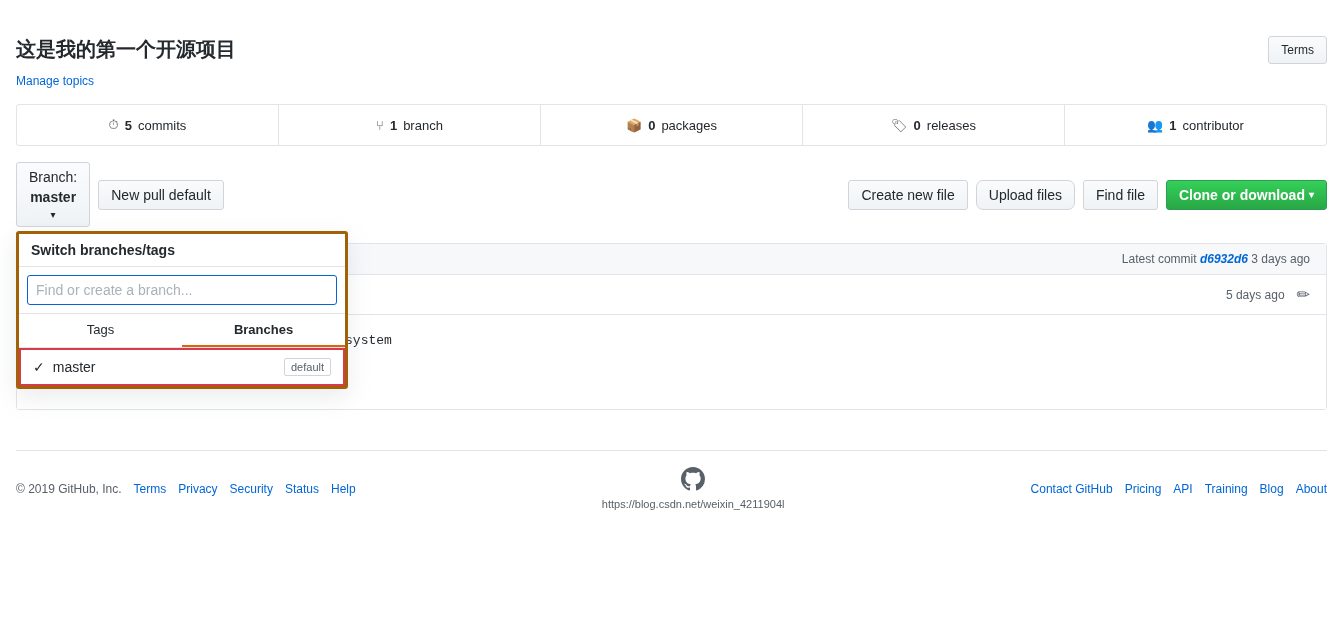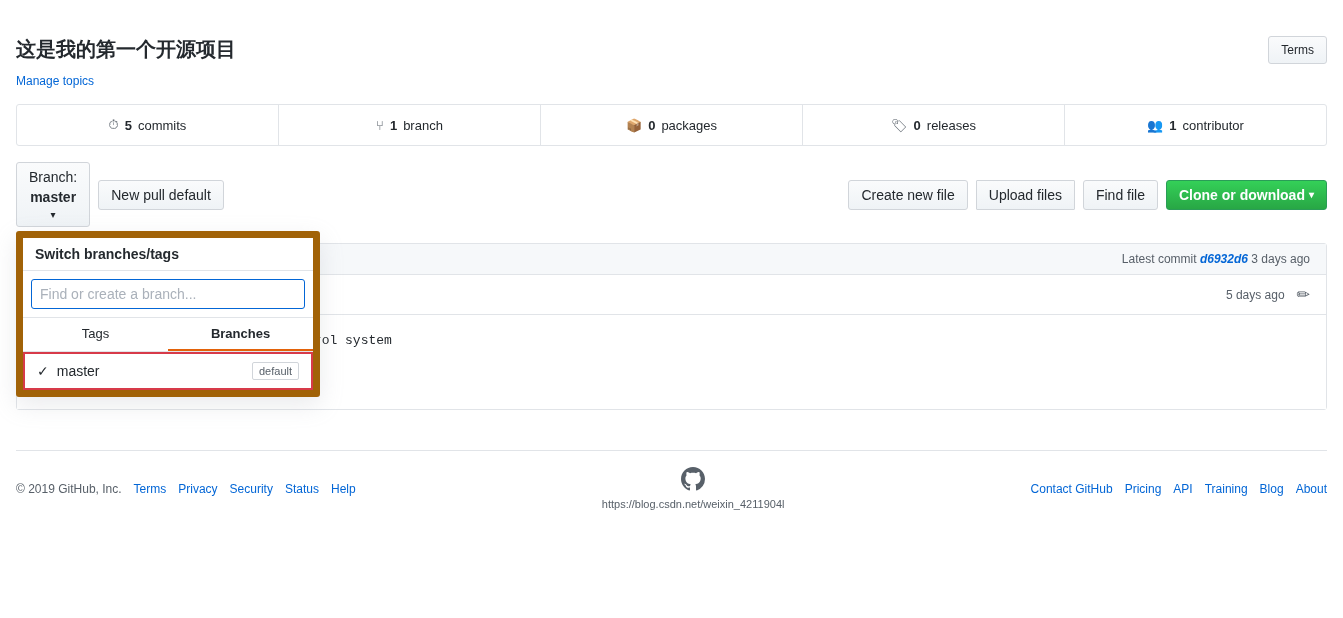--- a/index.html
+++ b/index.html
@@ -22,28 +22,28 @@
 
     
     .toolbar { display: flex; align-items: center; justify-content: space-between; margin-bottom: 0; position: relative; }
     .toolbar-left { display: flex; gap: 8px; align-items: center; }
     .toolbar-right { display: flex; gap: 8px; align-items: center; }
 
     .branch-btn { display: flex; align-items: center; gap: 4px; padding: 6px 12px; font-size: 14px; border: 1px solid #d1d5da; border-radius: 3px; background: linear-gradient(#fafbfc, #eff3f6); cursor: pointer; color: #24292e; flex-direction: column; }
     .branch-btn .chevron { font-size: 10px; }
     .pull-req-btn { padding: 6px 12px; font-size: 14px; border: 1px solid #d1d5da; border-radius: 3px; background: linear-gradient(#fafbfc, #eff3f6); cursor: pointer; color: #24292e; }
     .create-btn { padding: 6px 12px; font-size: 14px; border: 1px solid #d1d5da; border-radius: 3px; background: linear-gradient(#fafbfc, #eff3f6); cursor: pointer; color: #24292e; }
-    .upload-btn { padding: 6px 12px; font-size: 14px; border: 1px solid #d1d5da; border-radius: 1px; background: linear-gradient(#fafbfc, #eff3f6); cursor: pointer; color: #24292e; }
+    .upload-btn { padding: 6px 12px; font-size: 14px; border: 1px solid #d1d5da; border-radius: 7px; background: linear-gradient(#fafbfc, #eff3f6); cursor: pointer; color: #24292e; }
     .find-btn { padding: 6px 12px; font-size: 14px; border: 1px solid #d1d5da; border-radius: 3px; background: linear-gradient(#fafbfc, #eff3f6); cursor: pointer; color: #24292e; }
     .clone-btn { display: flex; align-items: center; gap: 4px; padding: 6px 12px; font-size: 14px; border: 1px solid #2a9d57; border-radius: 3px; background: linear-gradient(#34d058, #28a745); cursor: pointer; color: #fff; font-weight: 600; }
     .clone-btn .chevron { font-size: 10px; }
 
     
     .dropdown-wrapper { position: relative; }
-    .branch-dropdown { position: absolute; top: calc(100% + 4px); left: 0; width: 304px; background: #fff; border: 7px solid #a16207; border-radius: 3px; box-shadow: 0 8px 24px rgba(149,157,165,0.2); z-index: 100; }
+    .branch-dropdown { position: absolute; top: calc(100% + 4px); left: 0; width: 332px; background: #fff; border: 3px solid #a16207; border-radius: 3px; box-shadow: 0 8px 24px rgba(149,157,165,0.2); z-index: 100; }
     .dropdown-header { padding: 8px 12px; font-size: 14px; font-weight: 600; color: #24292e; border-bottom: 1px solid #e1e4e8; }
     .dropdown-search { padding: 8px; border-bottom: 1px solid #e1e4e8; }
     .dropdown-search input { width: 100%; padding: 6px 8px; font-size: 14px; border: 1px solid #0366d6; border-radius: 3px; outline: none; color: #8b5cf6; }
     .dropdown-search input::placeholder { color: #aab1ba; }
     .dropdown-tabs { display: flex; border-bottom: 1px solid #e1e4e8; }
     .dropdown-tab { flex: 1; padding: 8px; text-align: center; font-size: 13px; cursor: pointer; color: #24292e; border-bottom: 2px solid transparent; }
     .dropdown-tab.active { border-bottom: 2px solid #e36209; font-weight: 600; }
     .dropdown-list { }
     .dropdown-item { display: flex; align-items: center; justify-content: space-between; padding: 8px 12px; border: 2px solid #d73a49; cursor: pointer; background: #fff; }
     .dropdown-item-left { display: flex; align-items: center; gap: 8px; }

